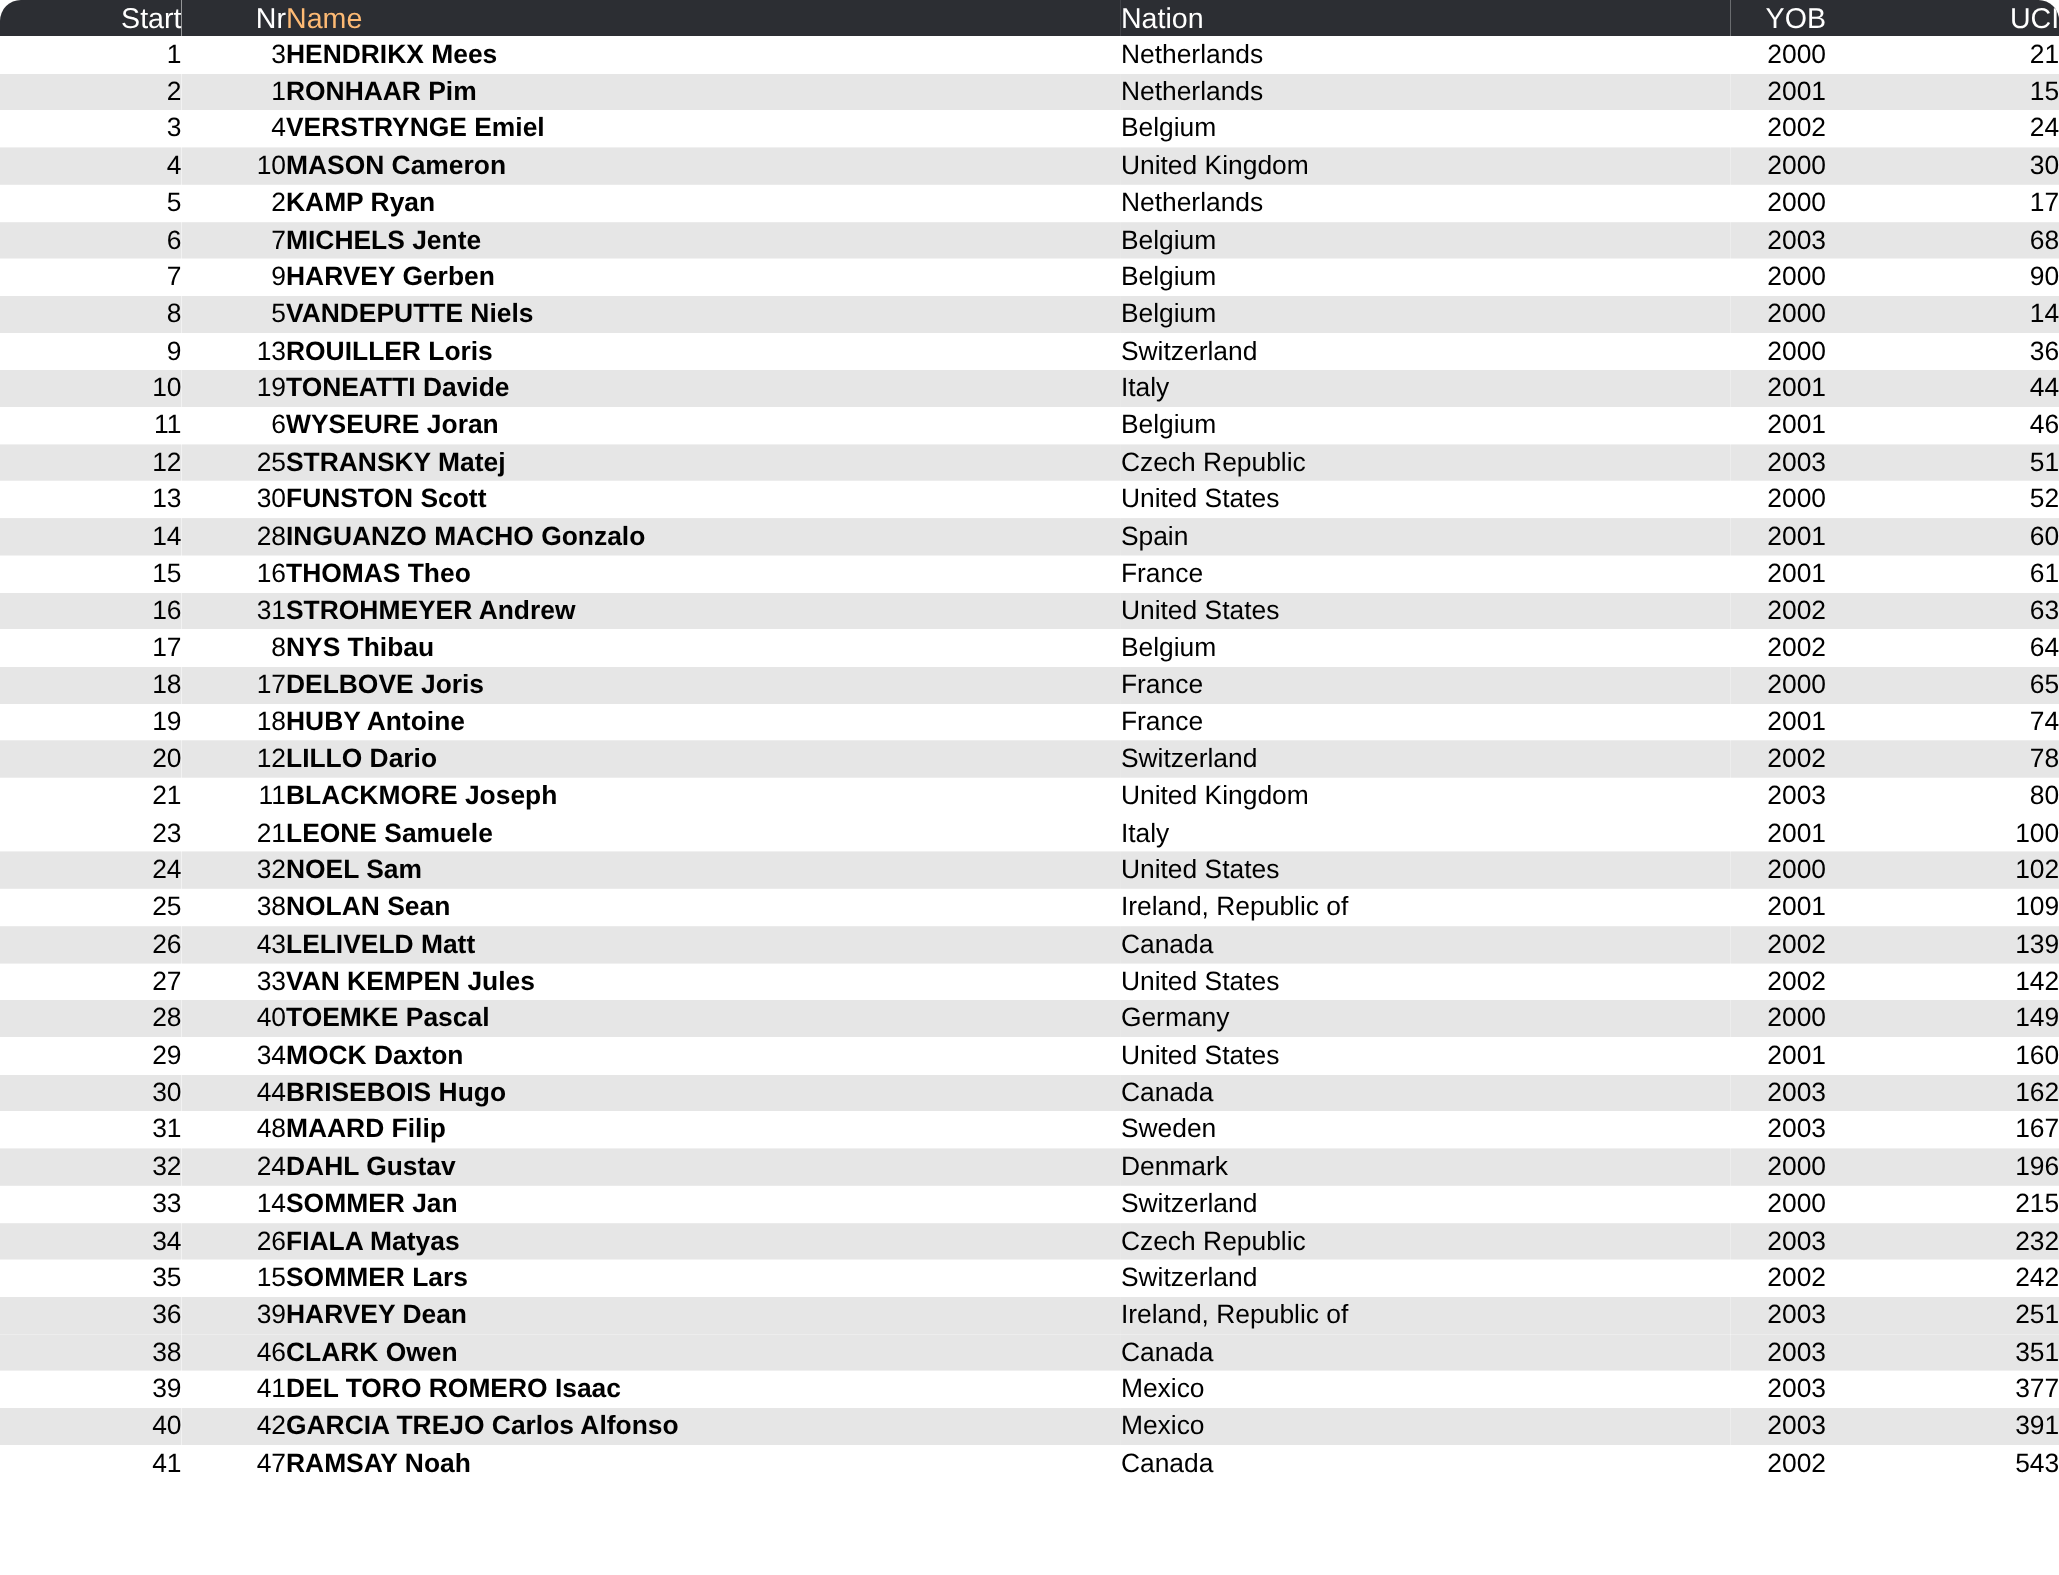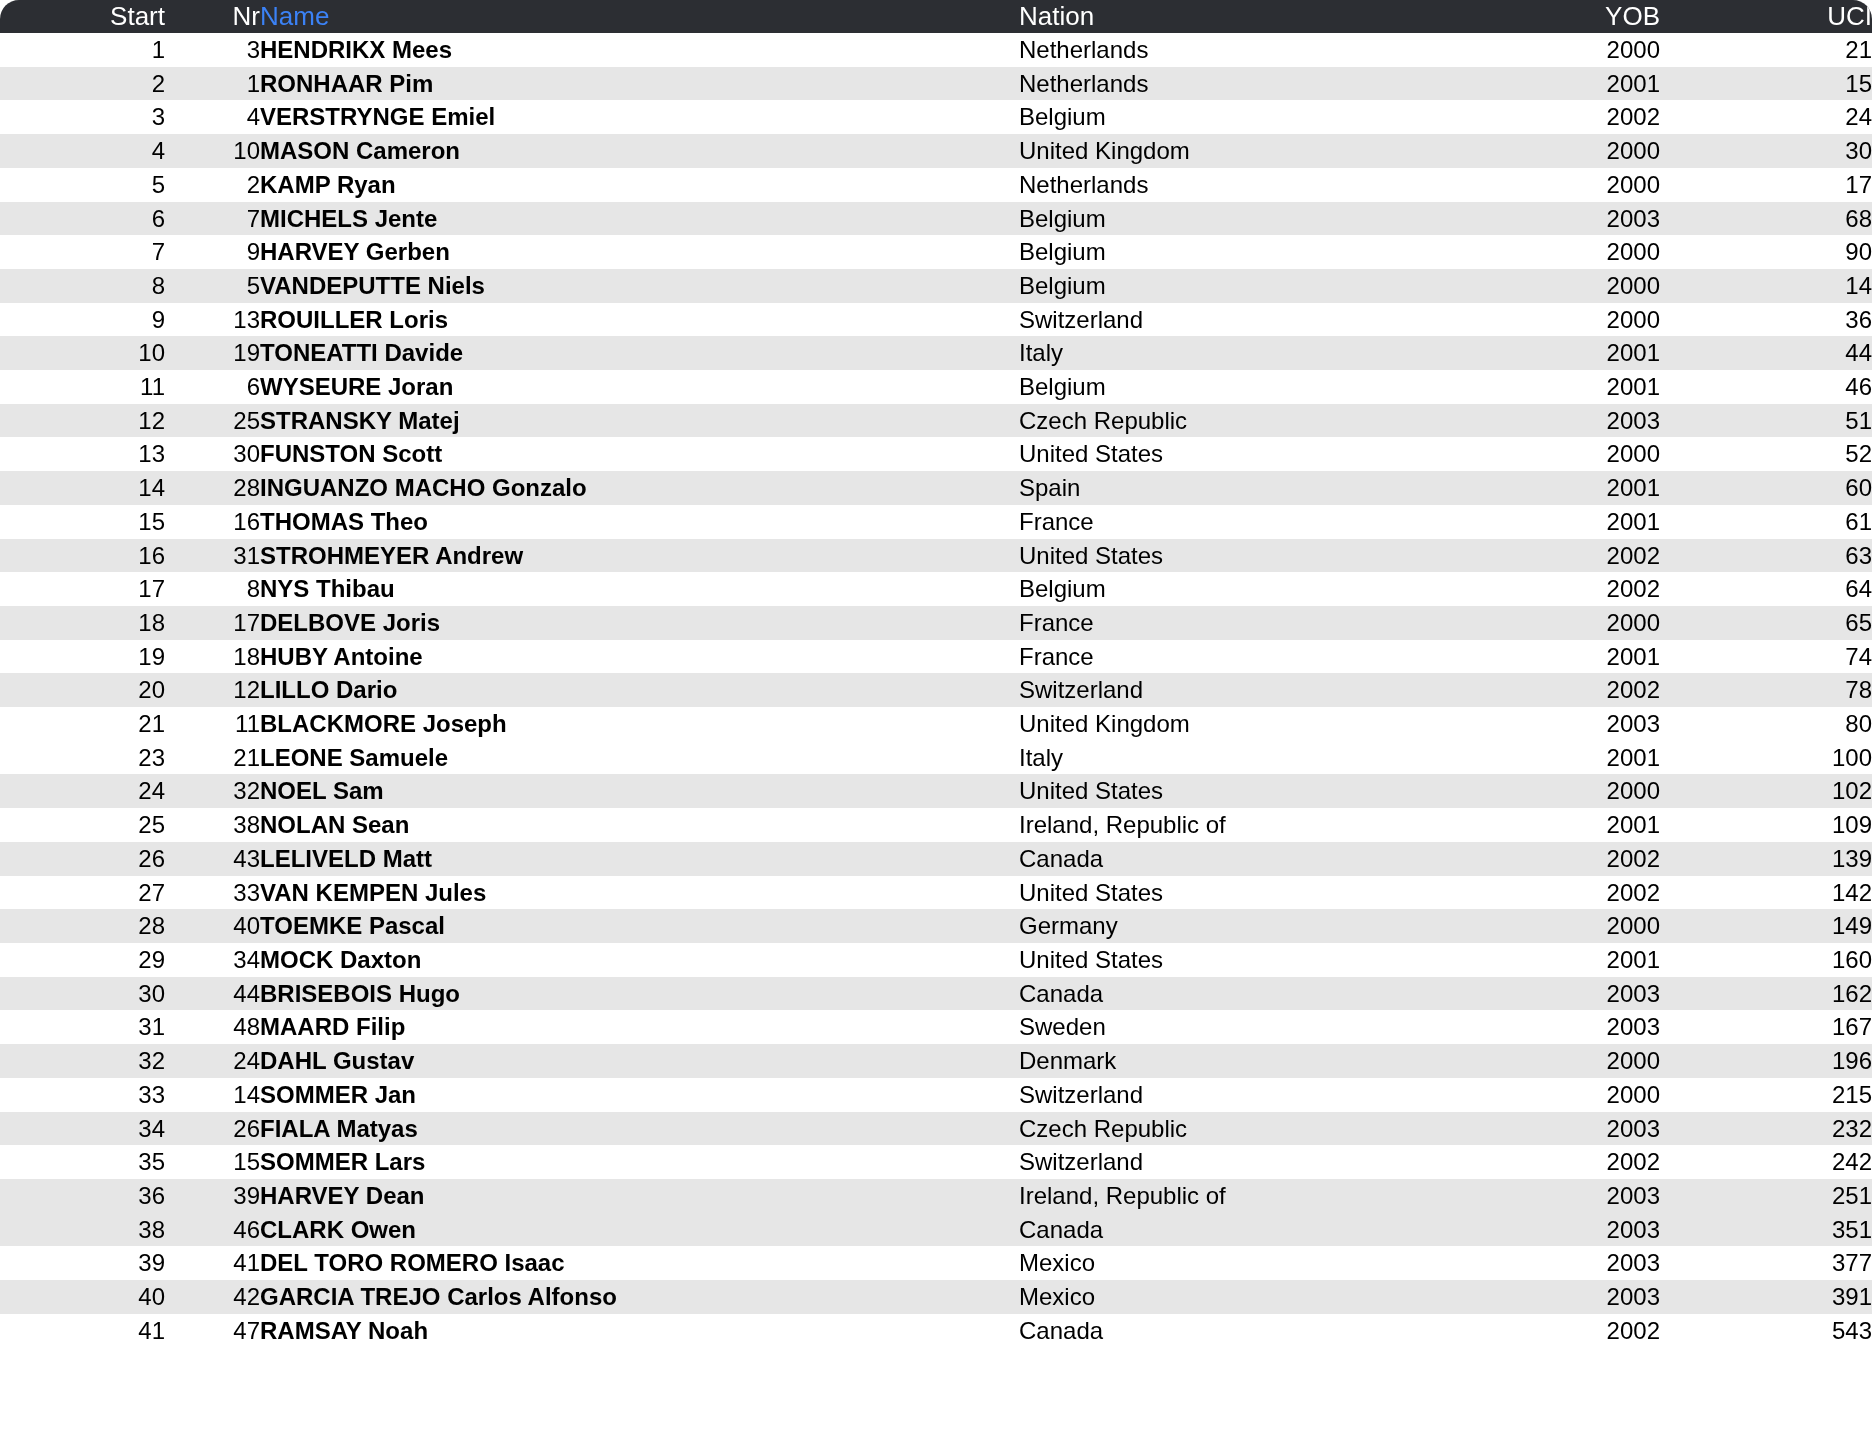--- a/index.html
+++ b/index.html
@@ -53,21 +53,21 @@
       <col style="width:95px">
       <col style="width:759px">
       <col style="width:554px">
       <col style="width:87px">
       <col style="width:212px">
     </colgroup>
     <thead>
       <tr>
         <th class="al-r c-start" style="background: rgb(44, 46, 51); color: rgb(255, 255, 255);">Start</th>
         <th class="al-r c-nr" style="background: rgb(44, 46, 51); color: rgb(255, 255, 255); margin-top: 12px;">Nr</th>
-        <th class="al-l c-name" style="background: rgb(44, 46, 51); color: #3b82f6;">Name</th>
+        <th class="al-l c-name" style="background: rgb(44, 46, 51); color: #fdba74;">Name</th>
         <th class="al-l c-nation" style="background: rgb(44, 46, 51); color: rgb(255, 255, 255);">Nation</th>
         <th class="al-r c-yob" style="background: rgb(44, 46, 51); color: rgb(255, 255, 255);">YOB</th>
         <th class="al-r c-uci" style="background: rgb(44, 46, 51); color: rgb(255, 255, 255); margin-top: 32px;">UCI</th>
       </tr>
     </thead>
     <tbody id="rows">
         <tr style="background: rgb(255, 255, 255);">
           <td class="al-r c-start">1</td>
           <td class="al-r c-nr">3</td>
           <td class="al-l c-name">HENDRIKX Mees</td>

